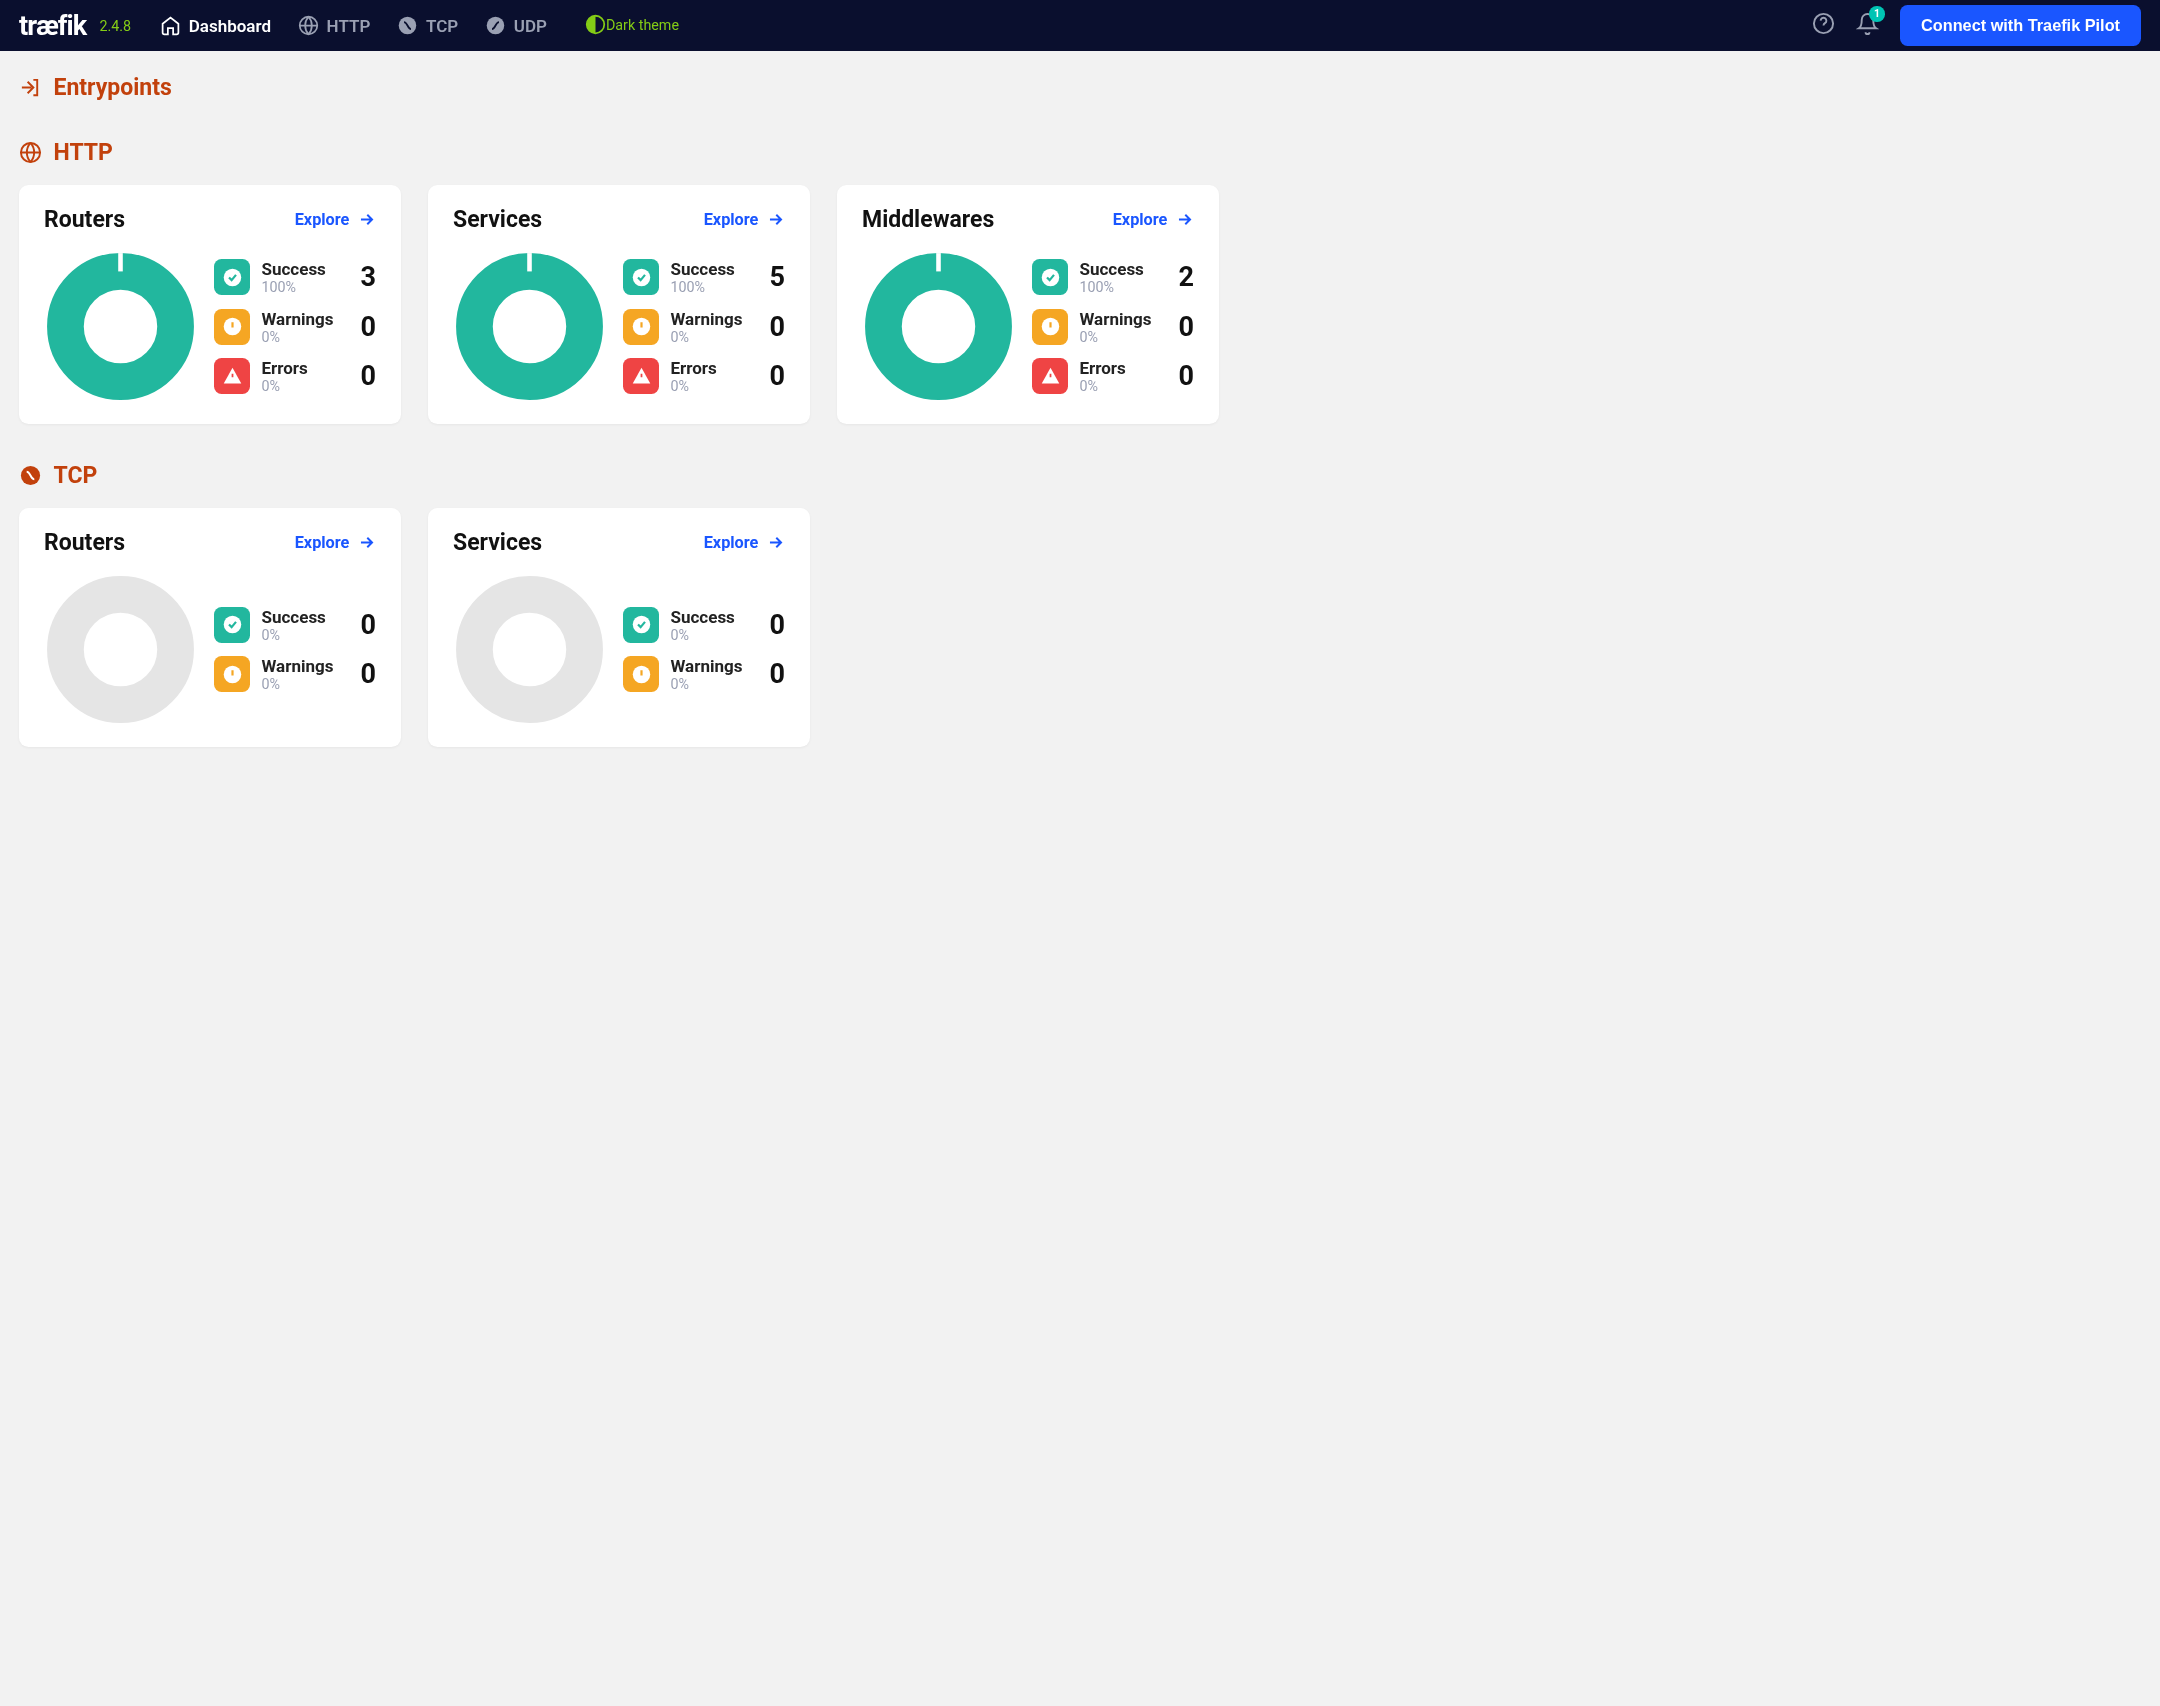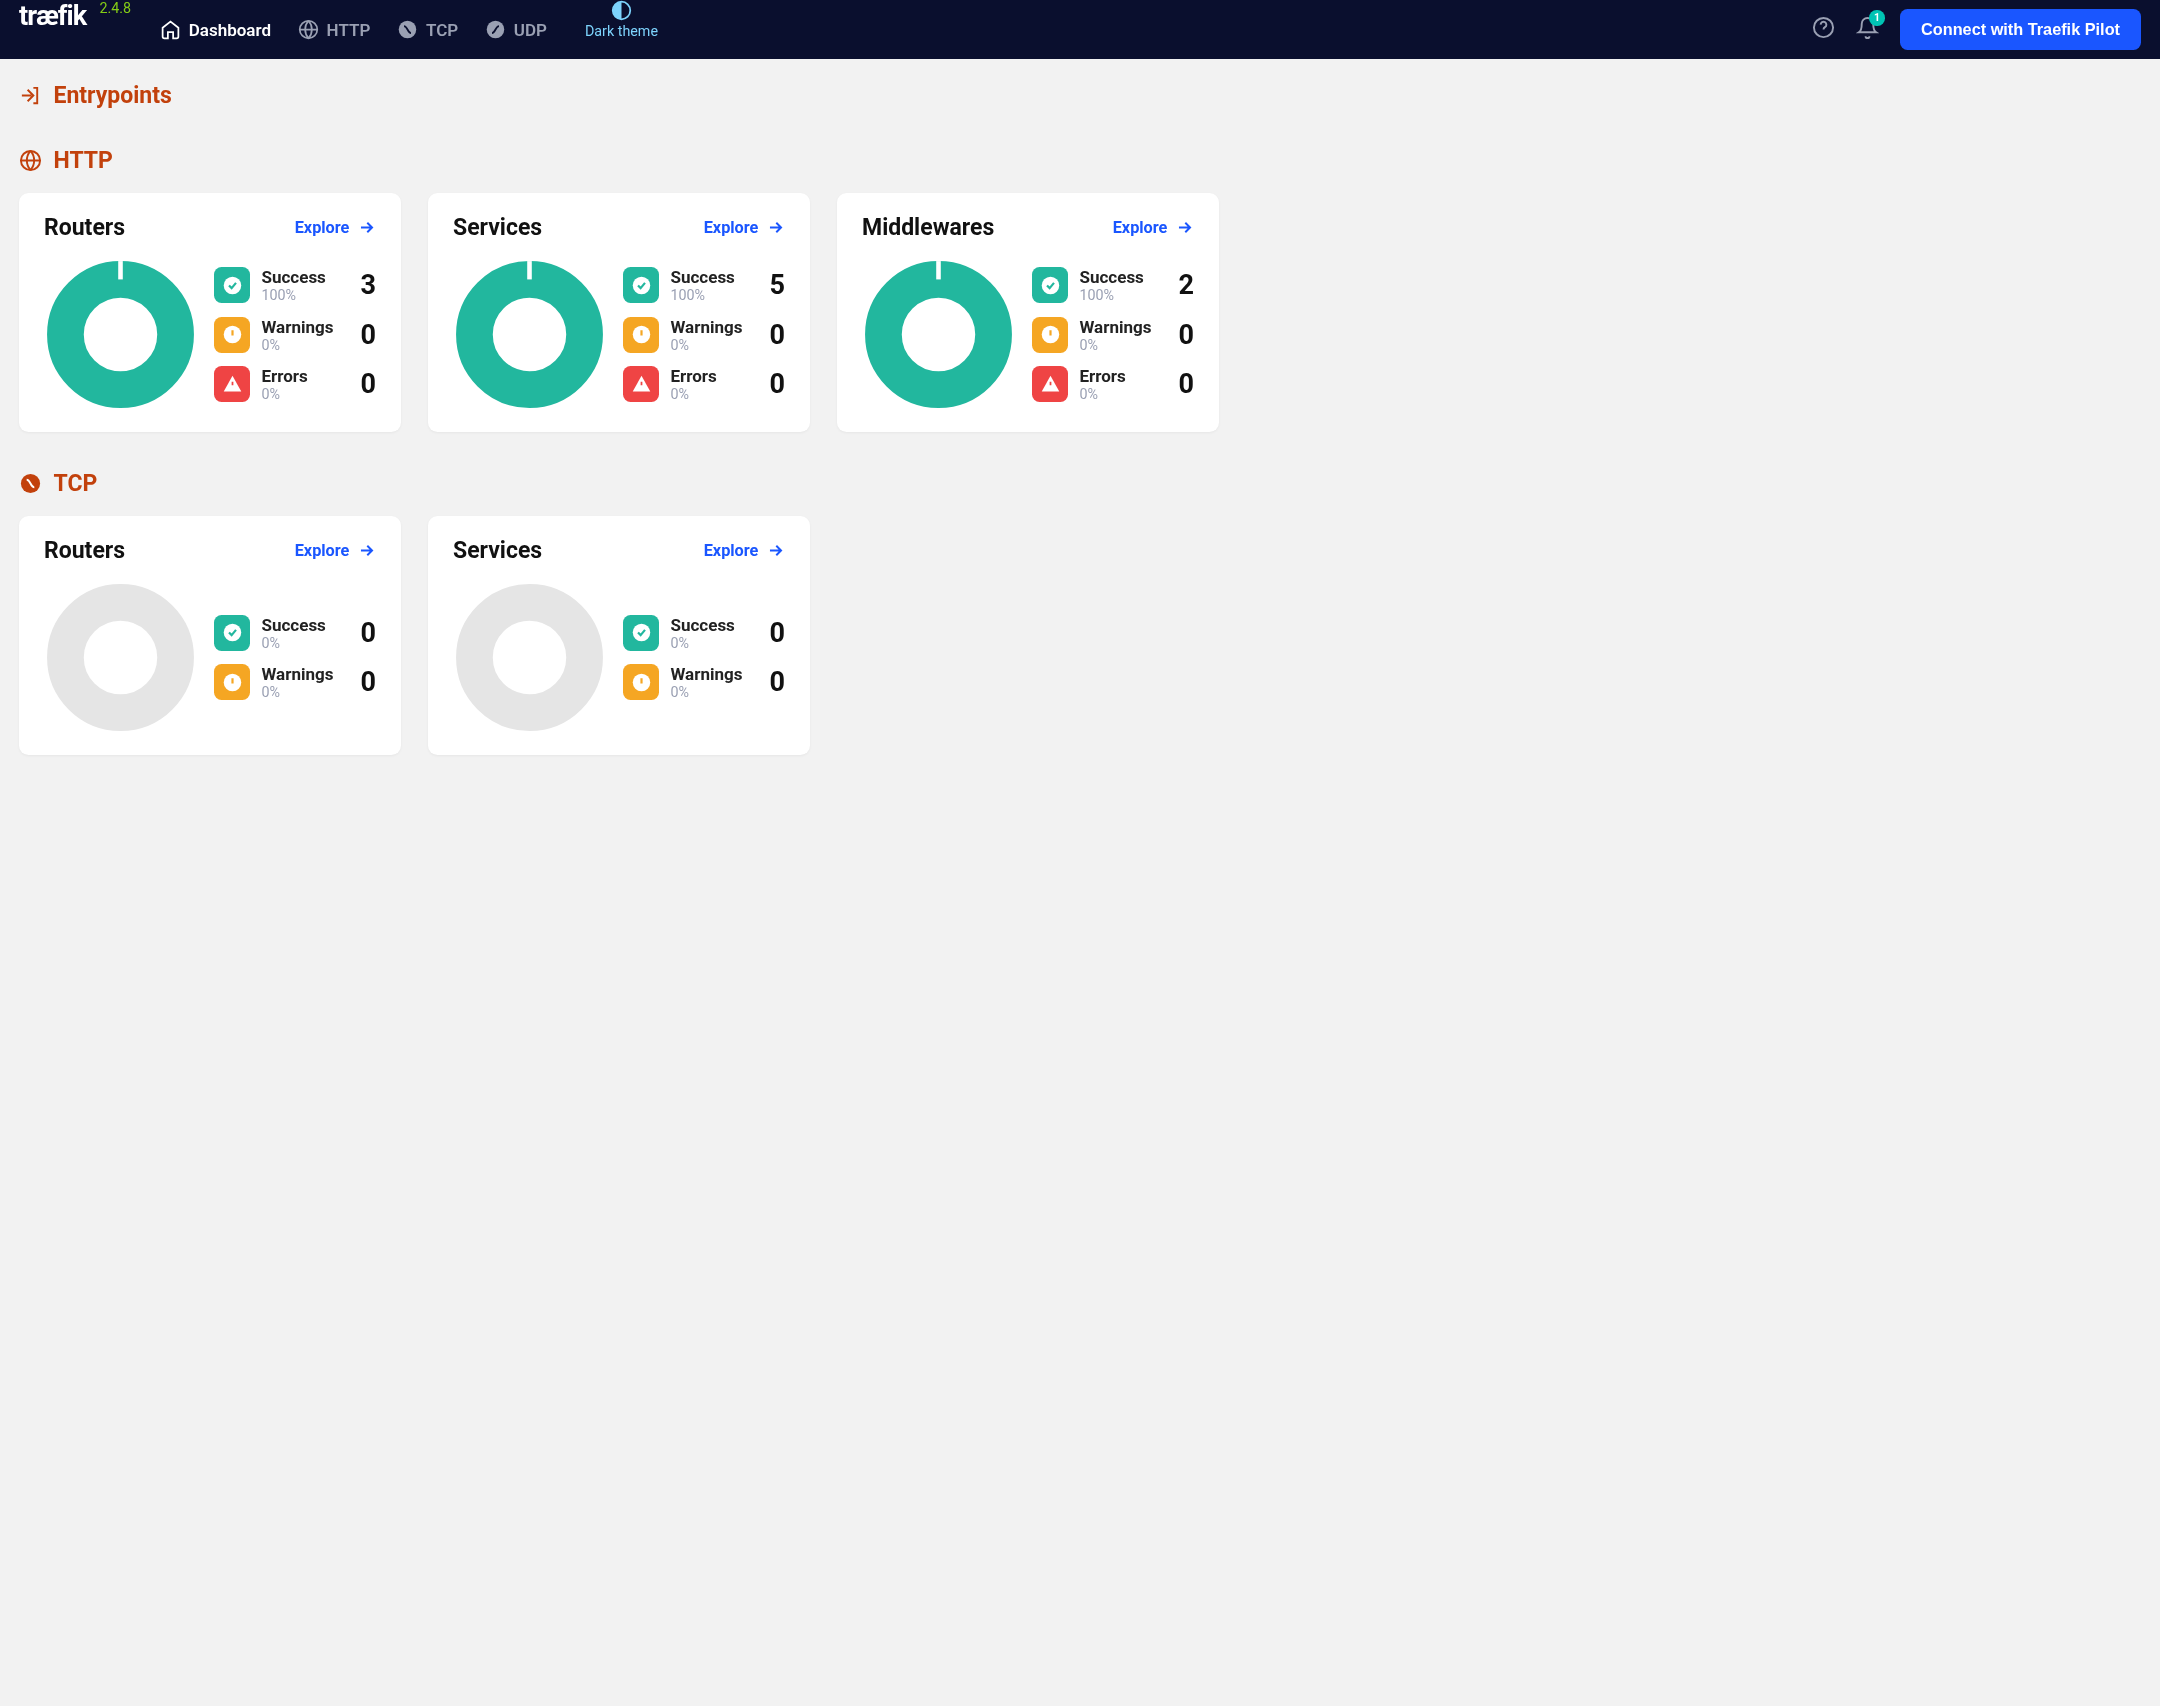--- a/index.html
+++ b/index.html
@@ -4,22 +4,23 @@
 <style>
 * { margin: 0; padding: 0; box-sizing: border-box; }
 body {
   font-family: -apple-system, BlinkMacSystemFont, "Segoe UI", Roboto, Helvetica, Arial, sans-serif;
   background: #f2f2f2;
   color: #111;
 }
 .header {
   background: #0a0f2e;
   display: flex;
+  align-items: center;
   padding: 0 19px;
-  height: 59px;
+  height: 51px;
 }
 .logo {
   color: #fff;
   font-size: 27px;
   font-weight: 700;
   letter-spacing: -1px;
   margin-right: 13.4px;
 }
 .version {
   color: #84cc16;
@@ -28,21 +29,21 @@
 }
 .nav { display: flex; align-items: center; gap: 27px; }
 .nav-item {
   display: flex; align-items: center; gap: 7.6px;
   color: #9aa0b3; font-size: 17px; font-weight: 600;
   cursor: pointer;
 }
 .nav-item.active { color: #fff; }
 .nav-icon { width: 21px; height: 21px; display:inline-flex; align-items:center; justify-content:center; }
 .nav-icon svg { width:21px; height:21px; }
-.theme-toggle { display:flex; flex-direction:column; align-items:center; color:#7dd3fc; font-size:14.3px; margin-left:38px; cursor:pointer; }
+.theme-toggle { display:flex; align-items:center; color:#84cc16; font-size:14.3px; margin-left:38px; cursor:pointer; }
 .theme-toggle svg { width:21px; height:21px; margin-bottom:1.9px; }
 .header-right { margin-left:auto; display:flex; align-items:center; gap:21px; }
 .header-icon { color:#9aa0b3; cursor:pointer; position:relative; }
 .header-icon svg { width:23px; height:23px; }
 .badge { position:absolute; top:-5.7px; right:-5.7px; background:#00c4b4; color:#fff; font-size:10.5px; font-weight:700; width:15.3px; height:15.3px; border-radius:50%; display:flex; align-items:center; justify-content:center; }
 .pilot-btn {
   background:#1a56ff; color:#fff; border:none; border-radius:7.6px;
   padding:11px 21px; font-size:16.3px; font-weight:700; cursor:pointer;
 }
 .content { padding: 23px 19px; }

